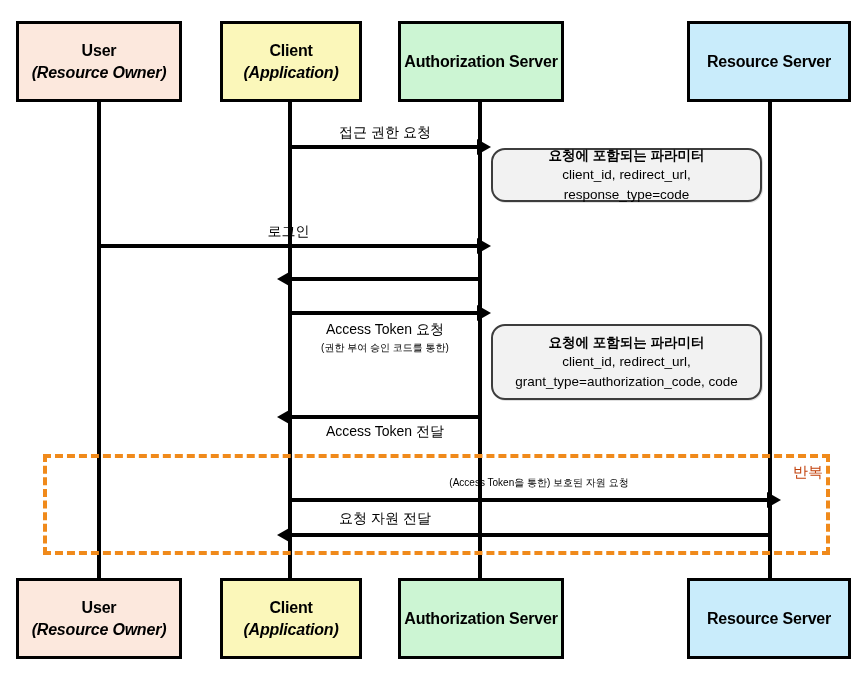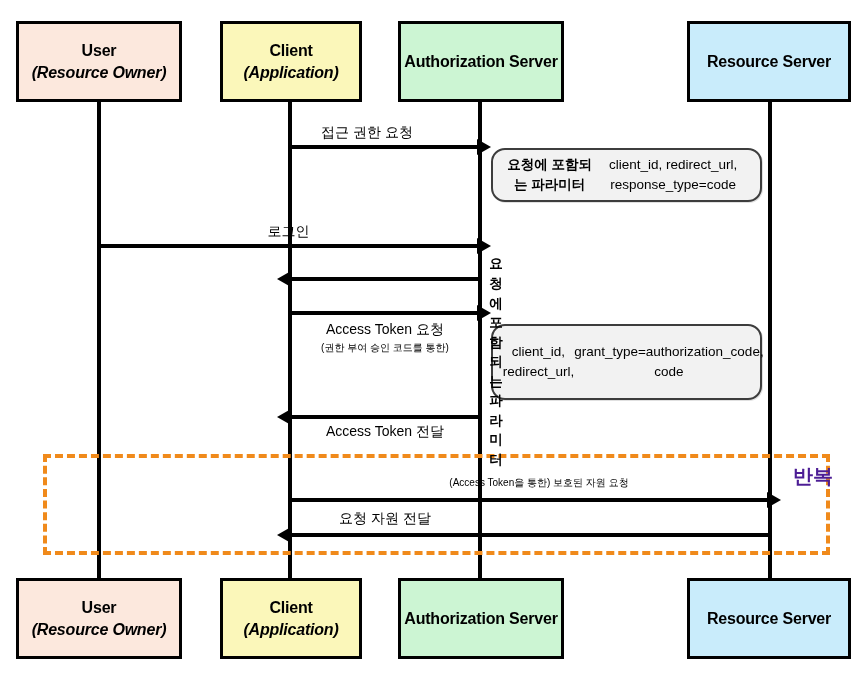--- a/index.html
+++ b/index.html
@@ -86,21 +86,21 @@
   }
 
   
   .note {
     position: absolute;
     box-sizing: border-box;
     background: #f2f2f2;
     border: 2px solid #3d3d3d;
     border-radius: 14px;
     display: flex;
-    flex-direction: row;
+    flex-direction: column;
     align-items: center;
     justify-content: center;
     text-align: center;
     font-size: 13.5px;
     line-height: 1.45;
     color: #000000;
     padding: 4px 10px;
     z-index: 6;
     box-shadow: 1px 1px 0 rgba(0,0,0,0.12);
   }
@@ -111,23 +111,23 @@
   
   .repeat-frame {
     position: absolute;
     box-sizing: border-box;
     border: 4px dashed #f08a1b;
     background: transparent;
     z-index: 2;
   }
   .repeat-label {
     position: absolute;
-    font-size: 20px;
-    font-weight: bold;
-    color: #4c1d95;
+    font-size: 15px;
+    font-weight: normal;
+    color: #c2410c;
     z-index: 7;
     white-space: nowrap;
   }
 </style>
 </head>
 <body>
 
 <div id="diagram">
 
   <div class="participant" style="left:16px; top:21px; width:166px; height:81px; background:#fce8dd;">
@@ -149,21 +149,21 @@
   </div>
 
   <div class="lifeline" style="left:97px; top:101px; height:479px;"></div>
   <div class="lifeline" style="left:288px; top:101px; height:479px;"></div>
   <div class="lifeline" style="left:478px; top:101px; height:479px;"></div>
   <div class="lifeline" style="left:768px; top:101px; height:479px;"></div>
 
   <div class="repeat-frame" style="left:43px; top:454px; width:787px; height:101px;"></div>
   <div class="repeat-label" style="left:793px; top:463px;">반복</div>
 
-  <div class="msg-label" style="left:272px; top:124px; width:190px;">접근 권한 요청</div>
+  <div class="msg-label" style="left:290px; top:124px; width:190px;">접근 권한 요청</div>
   <div class="msg to-right" style="left:290px; top:145px; width:188px;">
     <span class="head"></span>
   </div>
 
   <div class="note" style="left:491px; top:148px; width:271px; height:54px;">
     <span class="note-title">요청에 포함되는 파라미터</span>
     <span>client_id, redirect_url, response_type=code</span>
   </div>
 
   <div class="msg-label" style="left:99px; top:223px; width:379px;">로그인</div>

